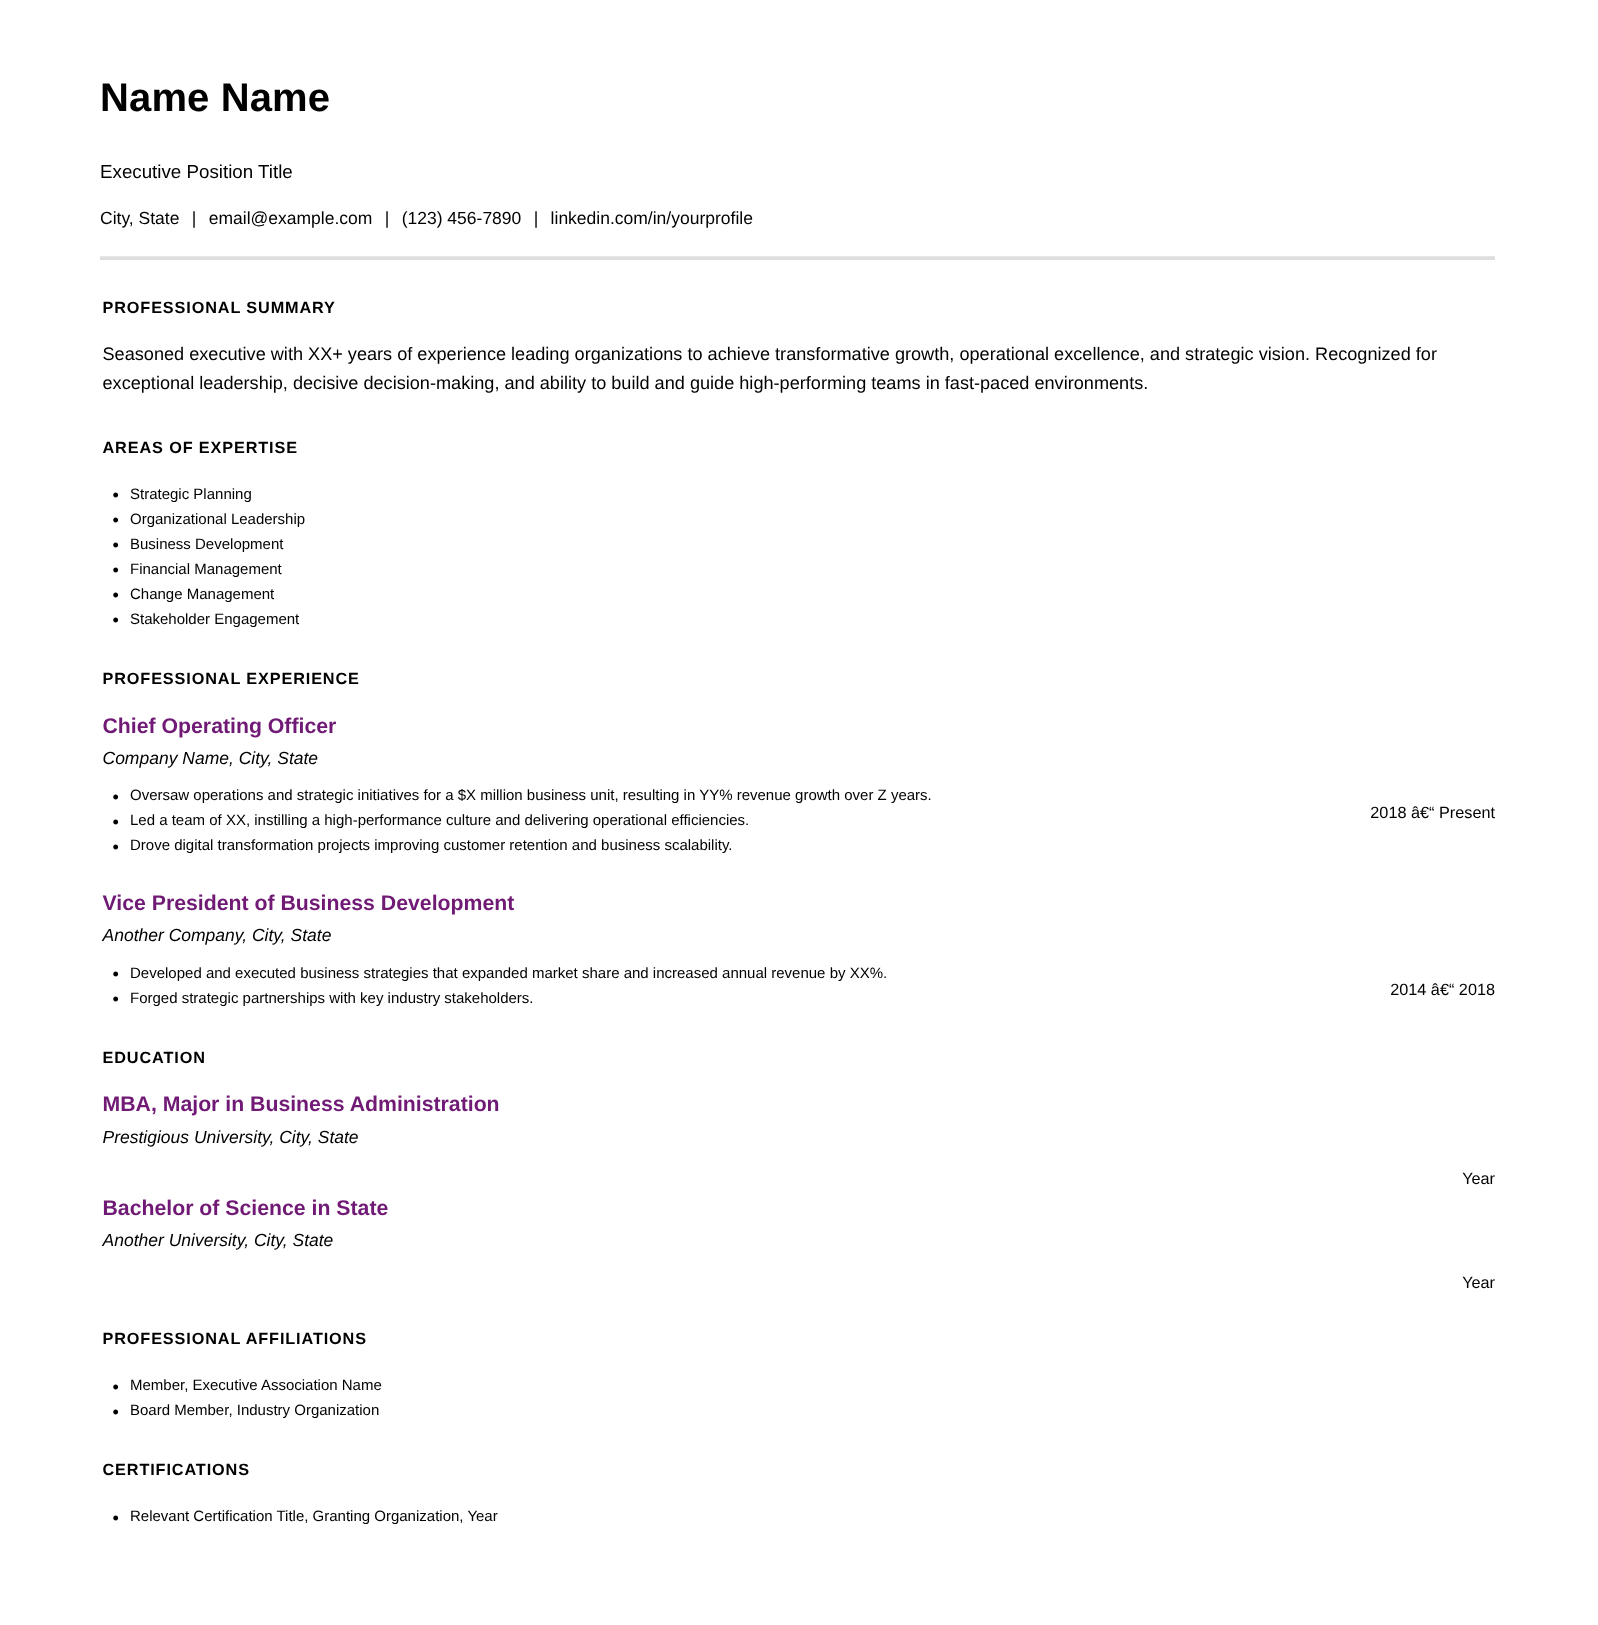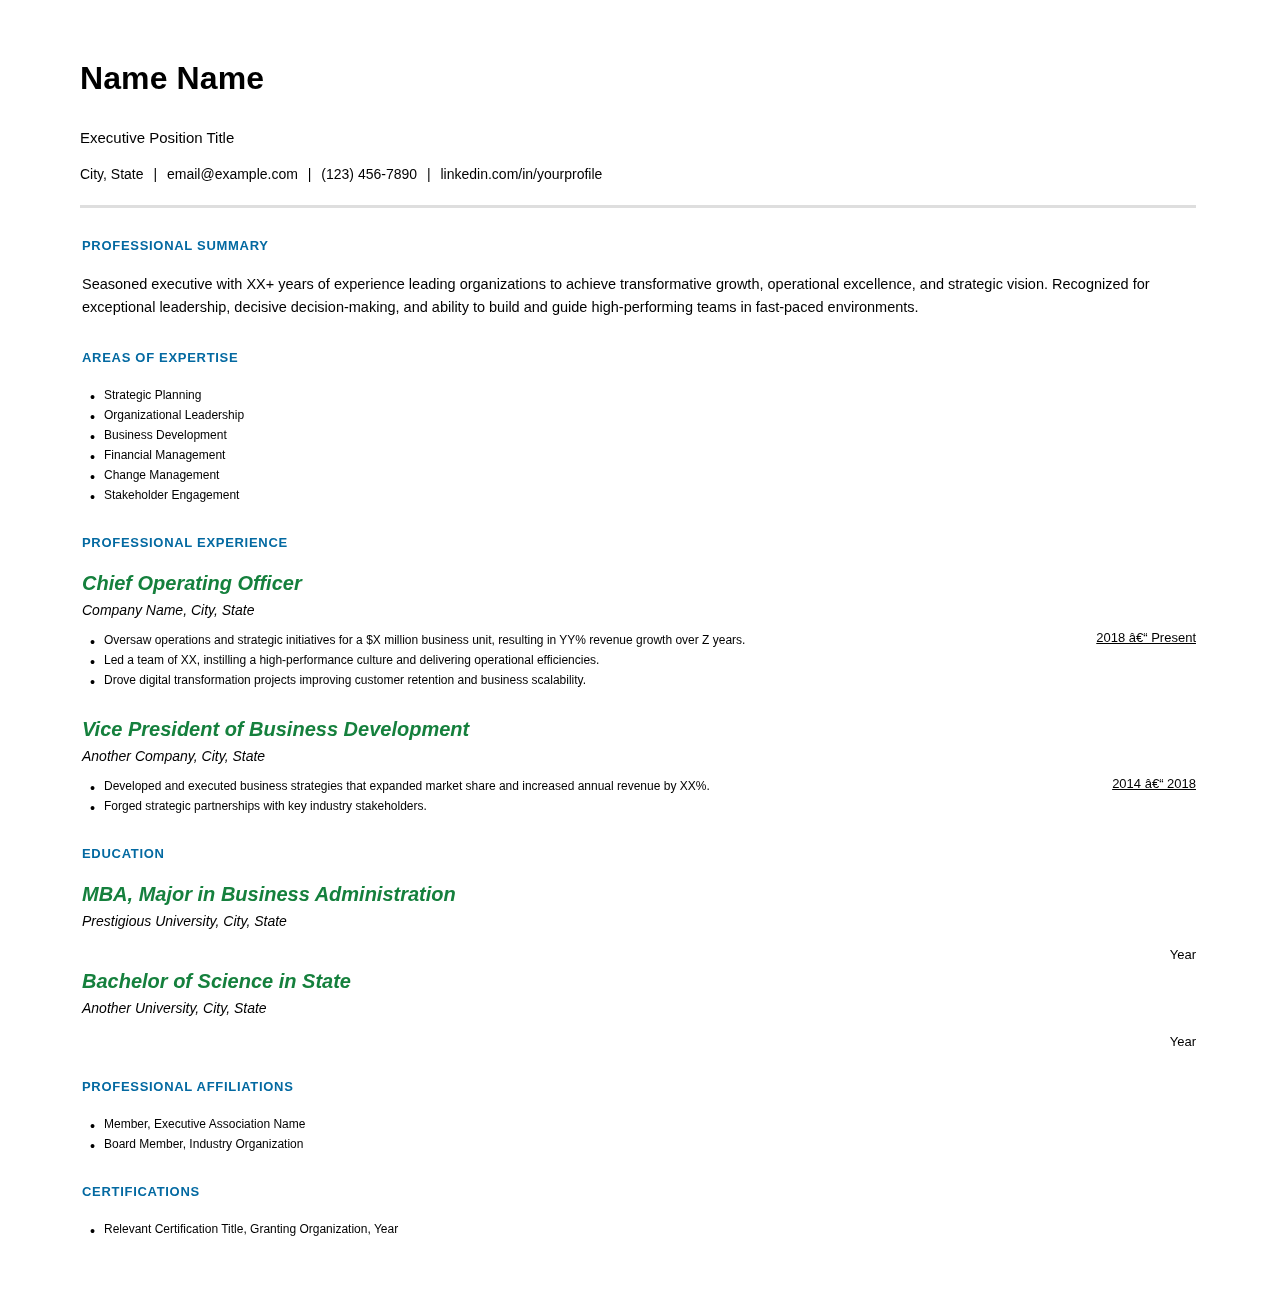--- a/index.html
+++ b/index.html
@@ -59,21 +59,21 @@
   
   .section {
     margin-top: 30px;
   }
   .section-title {
     font-size: 13px;
     font-weight: bold;
     letter-spacing: 0.7px;
     text-transform: uppercase;
     margin: 0 0 20px 2px;
-    color: #0369a1;
+    color: #000000;
   }
   .summary-text {
     font-size: 14.5px;
     line-height: 1.62;
     margin: 0 0 0 2px;
     max-width: 1110px;
     color: #000;
   }
 
   
@@ -100,47 +100,45 @@
 
   
   .entry {
     margin-bottom: 22px;
   }
   .entry:last-child { margin-bottom: 0; }
   .entry-head {
     margin-left: 2px;
   }
   .entry-role {
-    font-size: 20px;
+    font-size: 17px;
     font-weight: bold;
     line-height: 1.3;
-    color: #15803d;
-    font-style: italic;
+    color: #701a75;
   }
   .entry-org {
     font-size: 14px;
     font-style: italic;
     line-height: 1.35;
     margin-top: 5px;
     color: #000;
   }
   .entry-body {
     position: relative;
     margin-top: 10px;
   }
   .entry-date {
     position: absolute;
     right: 0;
-    top: 0;
+    top: 16px;
     font-size: 13px;
     line-height: 1.2;
     text-align: right;
     white-space: nowrap;
     color: #000;
-    text-decoration: underline;
   }
   .entry-bullets {
     padding-right: 180px;
   }
 
   
   .edu-date-row {
     margin-top: 16px;
     font-size: 13px;
     text-align: right;

